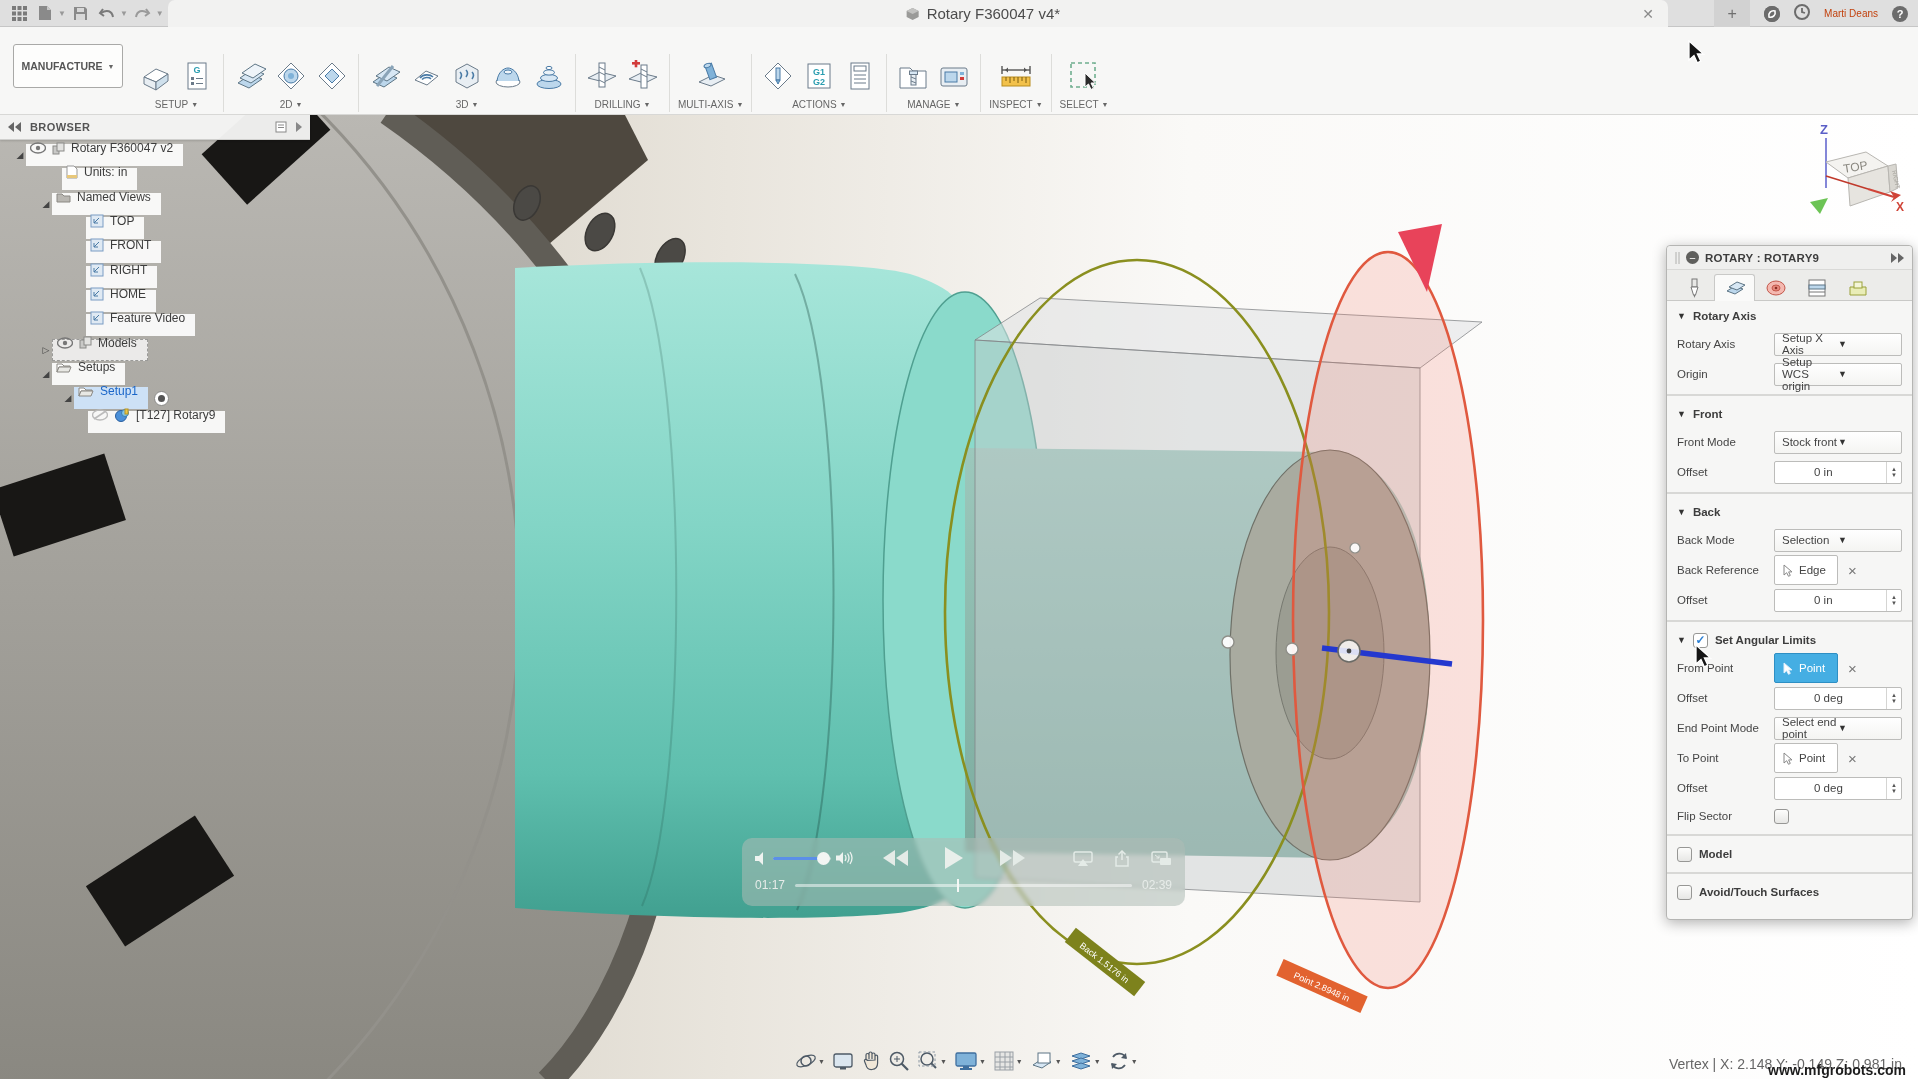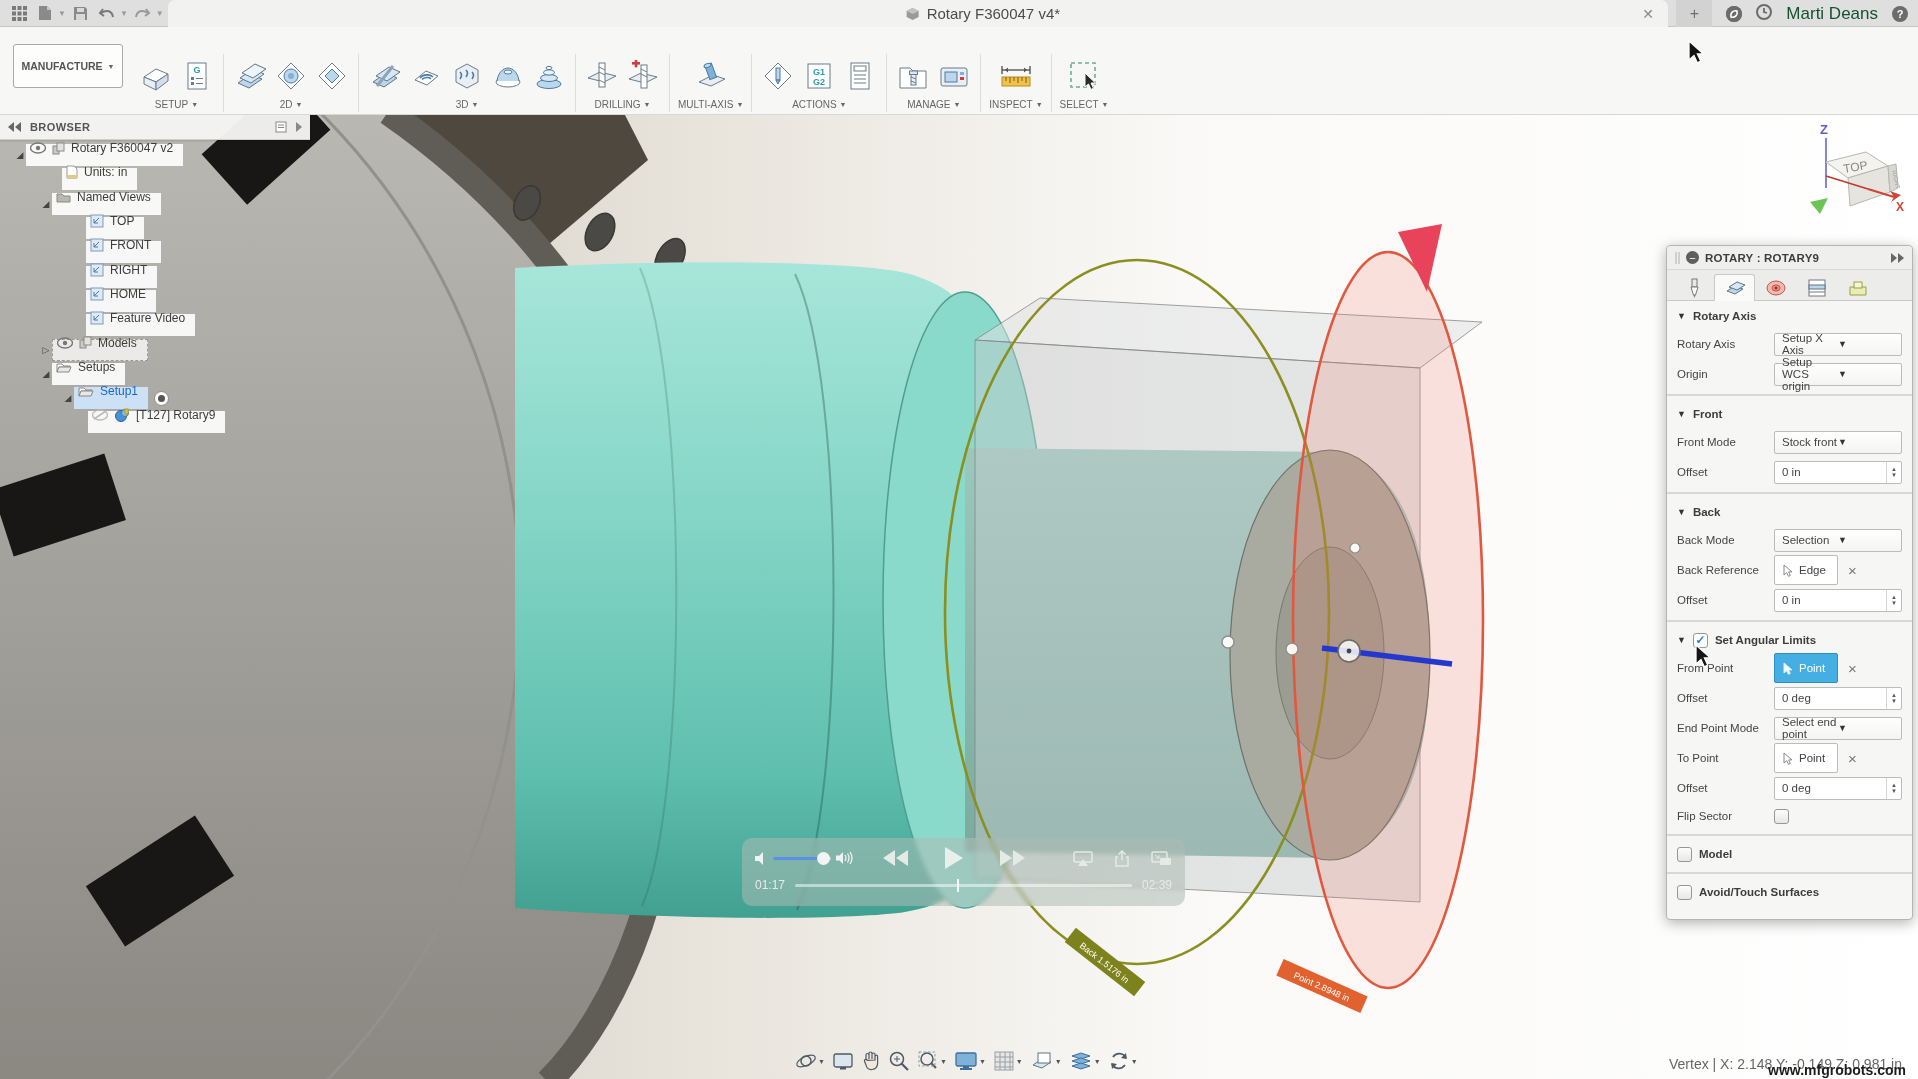--- a/index.html
+++ b/index.html
@@ -14,21 +14,21 @@
   .tb-ic{display:flex;align-items:center;justify-content:center;width:22px;height:22px;color:#777;}
   .tb-caret{font-size:8px;color:#999;margin-left:-2px;}
   .doc-tab{position:absolute;left:168px;top:0;width:1500px;height:27px;background:#f2f2f1;
            border-radius:7px 7px 0 0;display:flex;align-items:center;}
   .doc-title{position:absolute;left:50%;transform:translateX(-8%);display:flex;align-items:center;gap:7px;
              font-size:15px;color:#4c4c4c;}
   .tab-close{position:absolute;right:14px;font-size:14px;color:#8a8a8a;cursor:default;}
   .tb-right{position:absolute;right:0;top:0;height:27px;display:flex;align-items:center;gap:14px;padding-right:10px;}
   .plus-tile{width:36px;height:27px;background:#d2d2d2;display:flex;align-items:center;justify-content:center;
              font-size:16px;color:#6f6f6f;}
-  .user-name{font-size:17px;color:#14532d;}
+  .user-name{font-size:10px;color:#c2410c;}
   .circle-ic{width:16px;height:16px;border-radius:50%;background:#6c6c6c;color:#fff;display:flex;
              align-items:center;justify-content:center;font-size:11px;font-weight:bold;}
 
   
   .ribbon{position:absolute;left:0;top:27px;width:1918px;height:88px;background:#f7f7f6;
           border-bottom:1px solid #d8d8d6;z-index:9;}
   .workspace-btn{position:absolute;left:13px;top:17px;width:110px;height:44px;border:1px solid #a9a9a7;
                  border-radius:3px;background:#fdfdfc;display:flex;align-items:center;justify-content:center;
                  gap:5px;font-size:10.5px;font-weight:bold;color:#555;}
   .rib-tabs{position:absolute;left:136px;top:4px;height:22px;display:flex;}
@@ -78,21 +78,21 @@
   .sec-h{height:26px;display:flex;align-items:center;gap:7px;font-weight:bold;color:#3d3d3d;}
   .sec-tri{font-size:9px;color:#333;}
   .drow{height:30px;display:flex;align-items:center;}
   .dlab{width:97px;color:#454545;}
   .dctl{flex:1;display:flex;align-items:center;}
   .dd{flex:1;height:23px;border:1px solid #bcbcba;border-radius:2px;background:linear-gradient(#fff,#f4f4f2);
       display:flex;align-items:center;padding:0 7px;}
   .dd span{flex:1;}
   .dd .dd-caret{font-size:9px;color:#333;}
   .spin{flex:1;height:23px;border:1px solid #bcbcba;border-radius:2px;background:#fff;display:flex;}
-  .spin .val{flex:1;display:flex;align-items:center;padding:0 7px;}
+  .spin .val{flex:1;display:flex;align-items:center;padding:0 7px;margin-left:32px;}
   .spin .arrows{width:15px;border-left:1px solid #d5d5d3;display:flex;flex-direction:column;
                 align-items:center;justify-content:center;font-size:6px;color:#555;line-height:6px;}
   .sel-btn{height:30px;min-width:64px;border:1px solid #bcbcba;border-radius:2px;background:#fff;
            display:flex;align-items:center;gap:5px;padding:0 8px;}
   .sel-btn.active{background:#45aee3;border-color:#2e8fc4;color:#fff;}
   .xdel{margin-left:10px;font-size:15px;color:#777;line-height:1;}
   .cbx{width:15px;height:15px;border:1px solid #979795;border-radius:3px;
        background:linear-gradient(#fdfdfc,#e7e7e5);}
   .cbx.checked{background:#fff;display:flex;align-items:center;justify-content:center;
                color:#2a7fd4;font-size:12px;font-weight:bold;line-height:1;}

